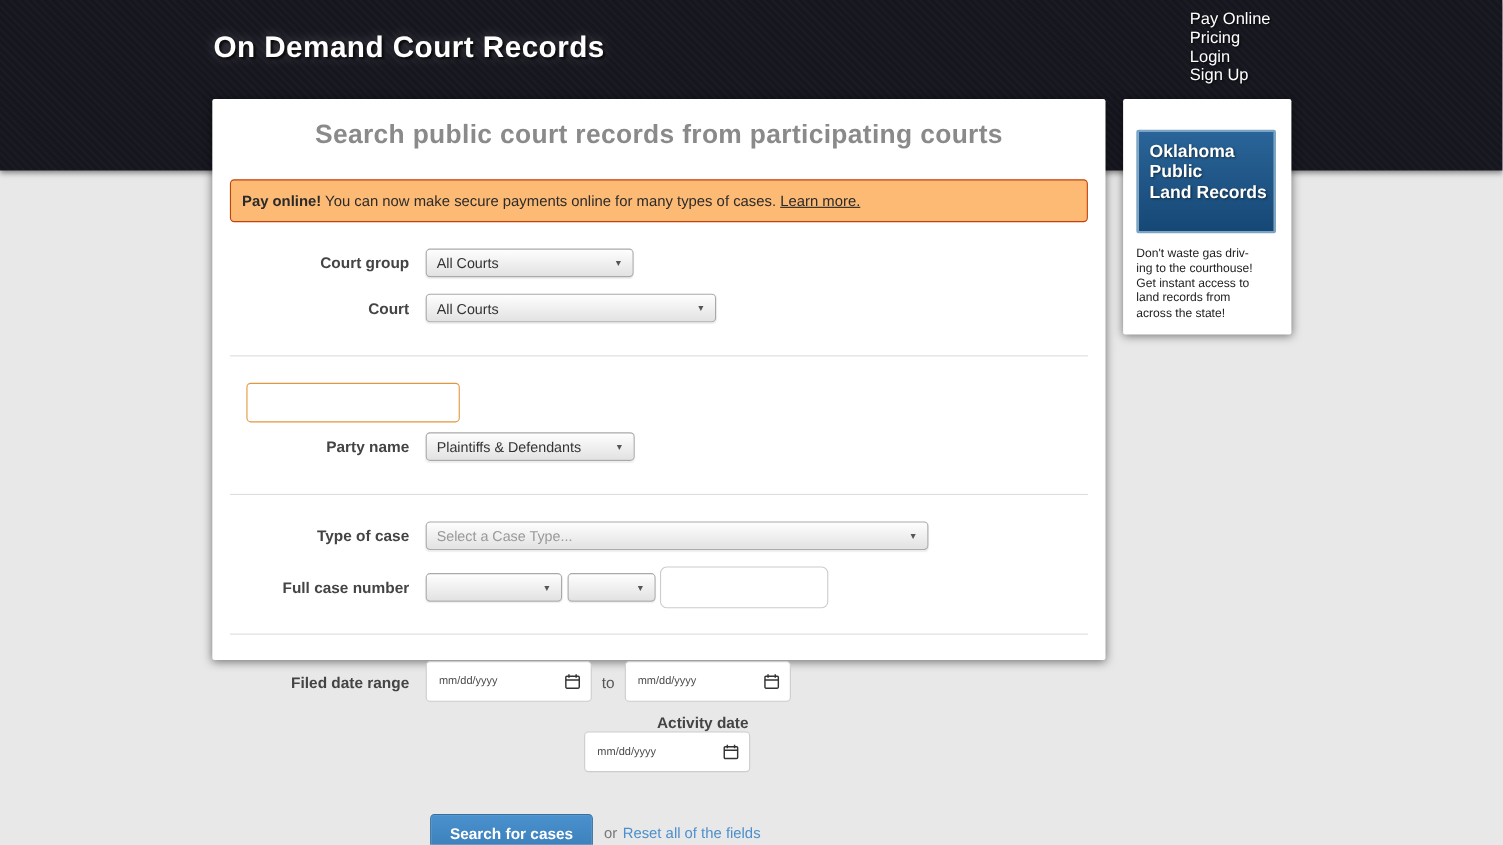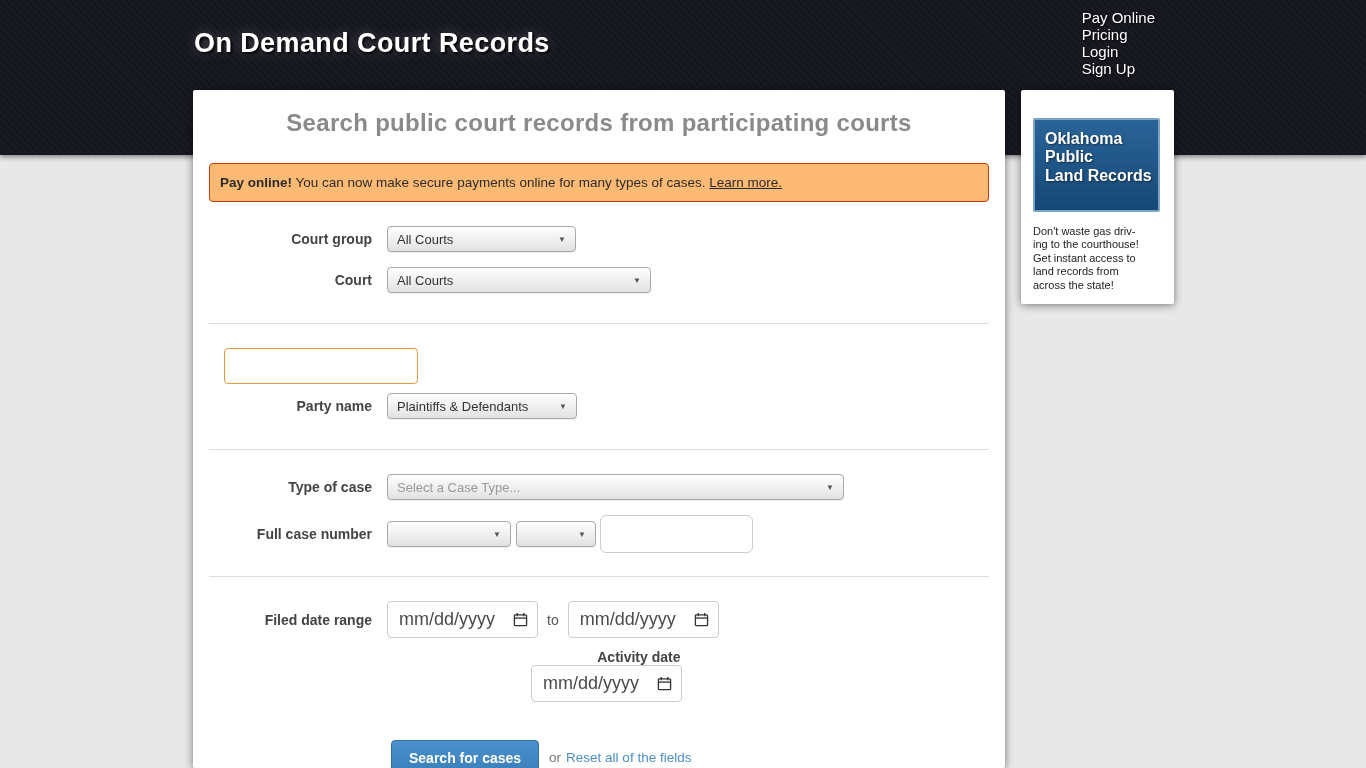--- a/index.html
+++ b/index.html
@@ -17,21 +17,21 @@
     display: flex; align-items: center; justify-content: space-between;
     padding: 12px 211px 0 194px; z-index: 3; }
   .site-title { margin: 0; color: #fff; font-size: 27px; font-weight: bold; letter-spacing: .4px;
     text-shadow: 2px 2px 3px rgba(0,0,0,.9), 0 0 12px rgba(255,255,255,.25); }
   .topnav { display: flex; flex-direction: column; }
   .topnav a { color: #fff; text-decoration: none; font-size: 15px; margin-left: 39px;
     text-shadow: 1px 1px 2px rgba(0,0,0,.8); }
 
   .card { position: absolute; background: #fff; border-radius: 2px;
     box-shadow: 0 1px 9px rgba(0,0,0,.5); z-index: 2; }
-  .main-card { left: 193px; top: 90px; width: 812px; height: 678px; padding: 0 16px; }
+  .main-card { left: 193px; top: 90px; width: 812px; height: 510px; padding: 0 16px; }
   .side-card { left: 1021px; top: 90px; width: 153px; padding: 28px 12px 12px; }
 
   .heading { margin: 0; padding: 19px 0 0; text-align: center; font-size: 24px;
     font-weight: bold; color: #8a8a8a; letter-spacing: .3px; text-shadow: 1px 1px 0 #fff; }
 
   .alert { margin-top: 26px; background: #fdba74; border: 1px solid #c2410c; border-radius: 4px;
     padding: 11px 10px; text-align: left; font-size: 13.5px; color: #2b2b2b; }
   .alert b { font-weight: bold; }
   .alert a { color: #2b2b2b; text-decoration: underline; }
 
@@ -60,21 +60,21 @@
 
   .party-input { width: 194px; height: 36px; border: 1px solid #e3973e; border-radius: 4px;
     padding: 0 8px; font-size: 14px; outline: none; color: #333;
     font-family: "Liberation Sans", sans-serif; }
   .cn-input { width: 153px; height: 38px; border: 1px solid #ccc; border-radius: 6px;
     padding: 0 8px; font-size: 14px; outline: none; color: #333;
     font-family: "Liberation Sans", sans-serif; }
 
   .datefield { width: 151px; height: 37px; border: 1px solid #ccc; border-radius: 4px;
     background: #fff; display: flex; align-items: center; padding: 0 9px; }
-  .datefield input { border: 0; outline: 0; flex: 1; min-width: 0; font-size: 18px; color: #737373;
+  .datefield input { border: 0; outline: 0; flex: 1; min-width: 0; font-size: 10px; color: #737373;
     font-family: "Liberation Sans", sans-serif; background: transparent; }
   .datefield input::placeholder { color: #4a4a4a; opacity: 1; }
   .cal { display: flex; align-items: center; cursor: pointer; }
   .to { margin: 0 9px; color: #555; font-size: 14px; }
 
   .btn { margin-left: 4px; height: 35px; padding: 0 17px; border: 1px solid #346fa0;
     border-radius: 4px; background: linear-gradient(#4a91cd, #3a7eb9); color: #fff;
     font-weight: bold; font-size: 14px; cursor: pointer;
     font-family: "Liberation Sans", sans-serif; }
   .or { margin-left: 10px; color: #777; font-size: 13.5px; }

